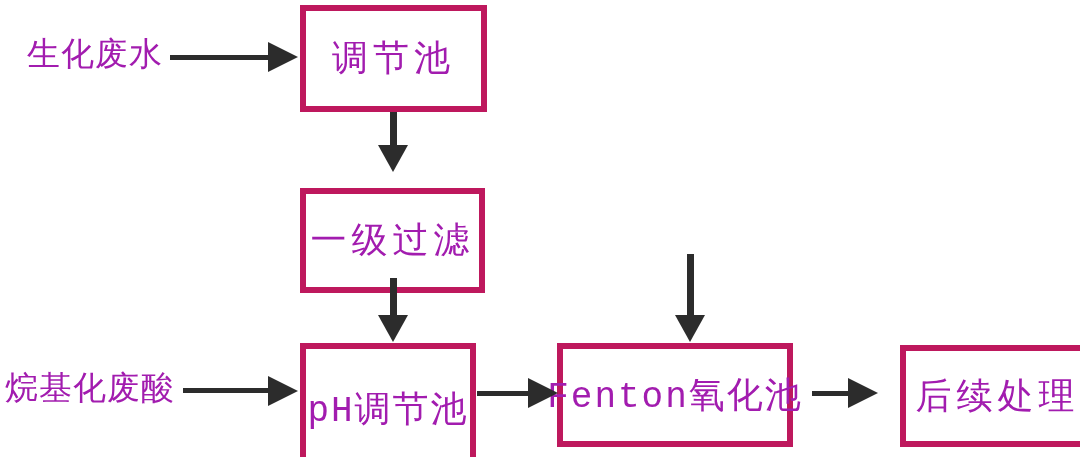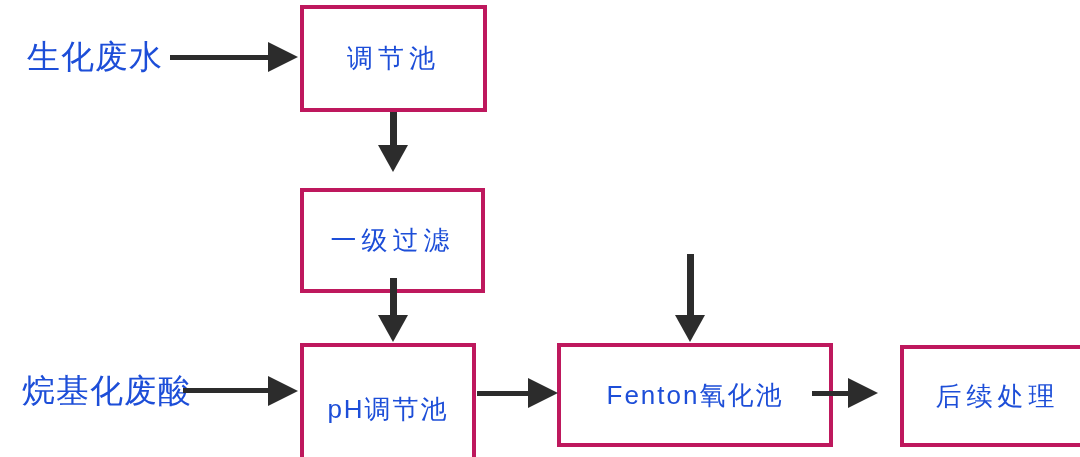--- a/index.html
+++ b/index.html
@@ -5,54 +5,54 @@
   html, body {
     margin: 0;
     padding: 0;
     background: #ffffff;
   }
   .canvas {
     position: relative;
     width: 1080px;
     height: 457px;
     background: #ffffff;
-    font-family: Liberation Sans, sans-serif;
-    color: #1d4ed8;
+    font-family: Liberation Mono, monospace;
+    color: #a21caf;
     overflow: hidden;
   }
   
   .node {
     position: absolute;
     box-sizing: border-box;
-    border: 4px solid #be185d;
+    border: 6px solid #be185d;
     background: #ffffff;
     display: flex;
     align-items: center;
     justify-content: center;
-    font-size: 26px;
+    font-size: 36px;
     white-space: nowrap;
   }
   .node .cjk { letter-spacing: 5px; }
   .node .mixed { letter-spacing: 2px; }
   #node-regulating-tank      { left: 300px; top: 5px;   width: 187px; height: 107px; }
   #node-primary-filtration   { left: 300px; top: 173px; width: 185px; height: 105px; margin-top: 15px; }
   #node-ph-regulating-tank   { left: 300px; top: 343px; width: 176px; height: 132px; }
-  #node-fenton-oxidation     { left: 557px; top: 343px; width: 276px; height: 104px; }
+  #node-fenton-oxidation     { left: 557px; top: 343px; width: 236px; height: 104px; }
   #node-subsequent-treatment { left: 878px; top: 345px; width: 195px; height: 102px; margin-left: 22px; }
 
   
   .label {
     position: absolute;
     font-size: 33px;
     line-height: 1;
     letter-spacing: 1px;
     white-space: nowrap;
   }
   #label-biochemical-wastewater { left: 27px;  top: 40px;  }
-  #label-alkylation-waste-acid  { left: 22px;   top: 374px; }
+  #label-alkylation-waste-acid  { left: 5px;   top: 374px; }
   #label-reagent                { left: 593px; top: 206px; font-size: 38px; letter-spacing: 0; }
   #label-reagent sub            { font-size: 0.62em; line-height: 0; }
 
   
   .shaft {
     position: absolute;
     background: #2c2c2c;
   }
   .head-right {
     position: absolute;

